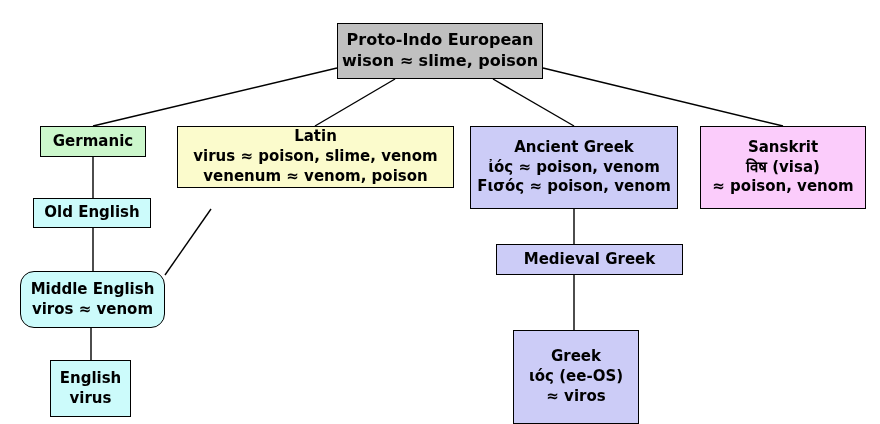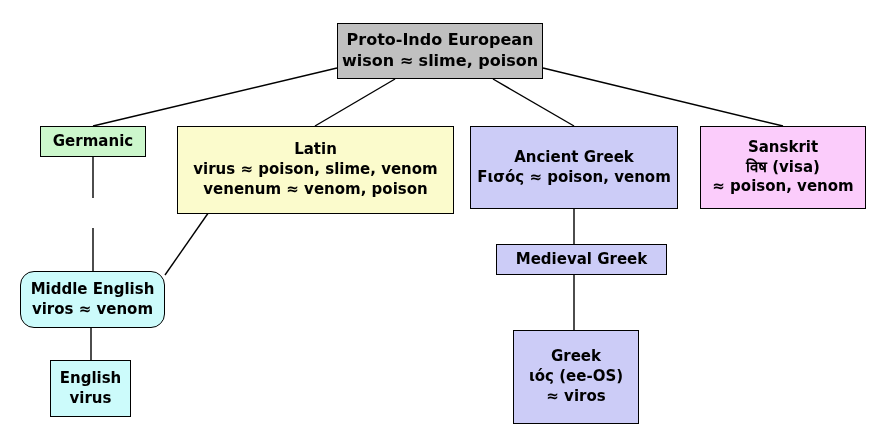--- a/index.html
+++ b/index.html
@@ -47,23 +47,23 @@
   .n-latin     { background: #fbfbcc; }
   .n-greek     { background: #ccccf7; }
   .n-sanskrit  { background: #fbccfb; }
 
   
   #node-proto          { left: 337px; top: 11px;  width: 206px; height: 56px;  font-size: 16px; }
   #node-germanic       { left: 40px;  top: 114px; width: 106px; height: 31px;  font-size: 15px; }
   #node-old-english    { left: 33px;  top: 186px; width: 118px; height: 30px;  font-size: 15px; }
   #node-middle-english { left: 20px;  top: 259px; width: 145px; height: 57px;  font-size: 15px; border-radius: 14px; }
   #node-english        { left: 50px;  top: 348px; width: 81px;  height: 57px;  font-size: 15px; }
-  #node-latin          { left: 177px; top: 114px; width: 277px; height: 88px;  font-size: 15px; }
+  #node-latin          { left: 177px; top: 114px; width: 277px; height: 62px;  font-size: 15px; }
   #node-ancient-greek  { left: 470px; top: 114px; width: 208px; height: 83px;  font-size: 15px; }
-  #node-medieval-greek { left: 496px; top: 232px; width: 171px; height: 31px;  font-size: 15px; }
+  #node-medieval-greek { left: 496px; top: 232px; width: 187px; height: 31px;  font-size: 15px; }
   #node-greek          { left: 513px; top: 318px; width: 126px; height: 94px;  font-size: 15px; }
   #node-sanskrit       { left: 700px; top: 114px; width: 166px; height: 83px;  font-size: 15px; }
 
   .node .line + .line { margin-top: 2px; }
 </style>
 </head>
 <body>
 
 <div id="diagram">
 
@@ -84,39 +84,43 @@
 
   <div class="node n-root" id="node-proto">
     <span class="line">Proto-Indo European</span>
     <span class="line">wison ≈ slime, poison</span>
   </div>
 
   <div class="node n-germanic" id="node-germanic">
     <span class="line">Germanic</span>
   </div>
 
+  <div class="node n-english" id="node-old-english">
+    <span class="line">Old English</span>
+  </div>
 
   <div class="node n-english" id="node-middle-english">
     <span class="line">Middle English</span>
     <span class="line">viros ≈ venom</span>
   </div>
 
   <div class="node n-english" id="node-english">
     <span class="line">English</span>
     <span class="line">virus</span>
   </div>
 
   <div class="node n-latin" id="node-latin">
     <span class="line">Latin</span>
     <span class="line">virus ≈ poison, slime, venom</span>
     <span class="line">venenum ≈ venom, poison</span>
   </div>
 
   <div class="node n-greek" id="node-ancient-greek">
     <span class="line">Ancient Greek</span>
+    <span class="line">ἰός ≈ poison, venom</span>
     <span class="line">Ϝισός ≈ poison, venom</span>
   </div>
 
   <div class="node n-greek" id="node-medieval-greek">
     <span class="line">Medieval Greek</span>
   </div>
 
   <div class="node n-greek" id="node-greek">
     <span class="line">Greek</span>
     <span class="line">ιός (ee-OS)</span>

